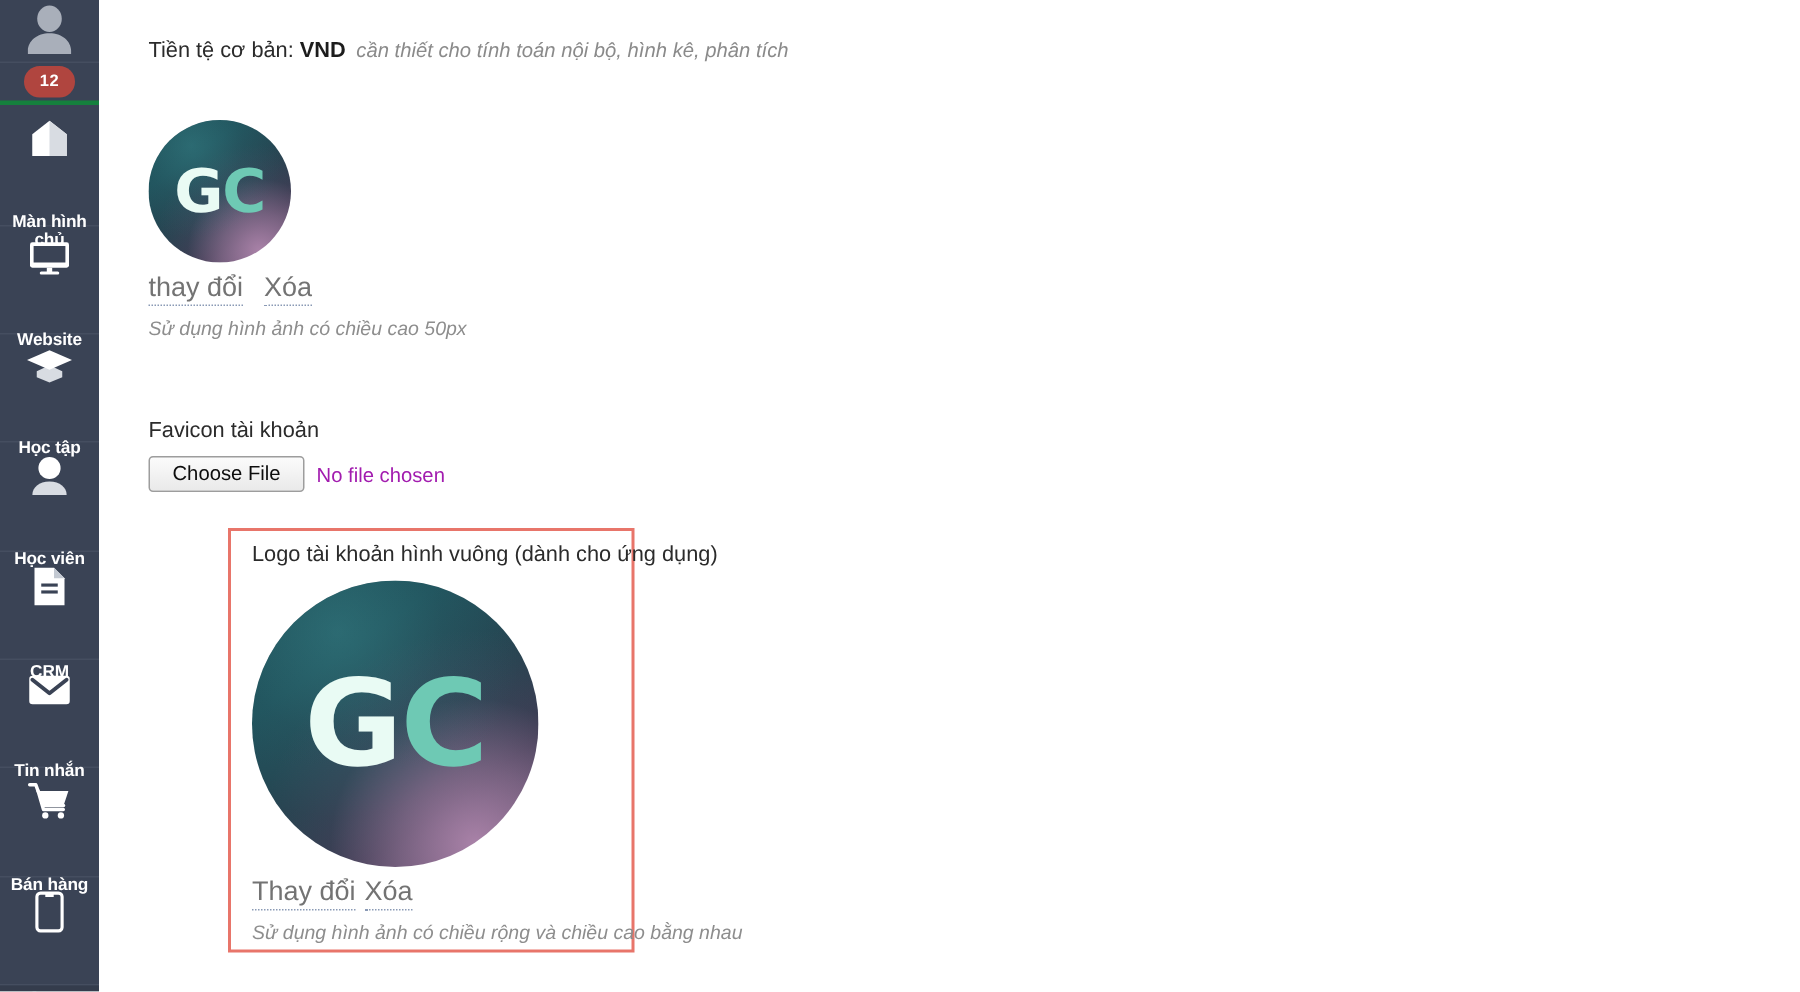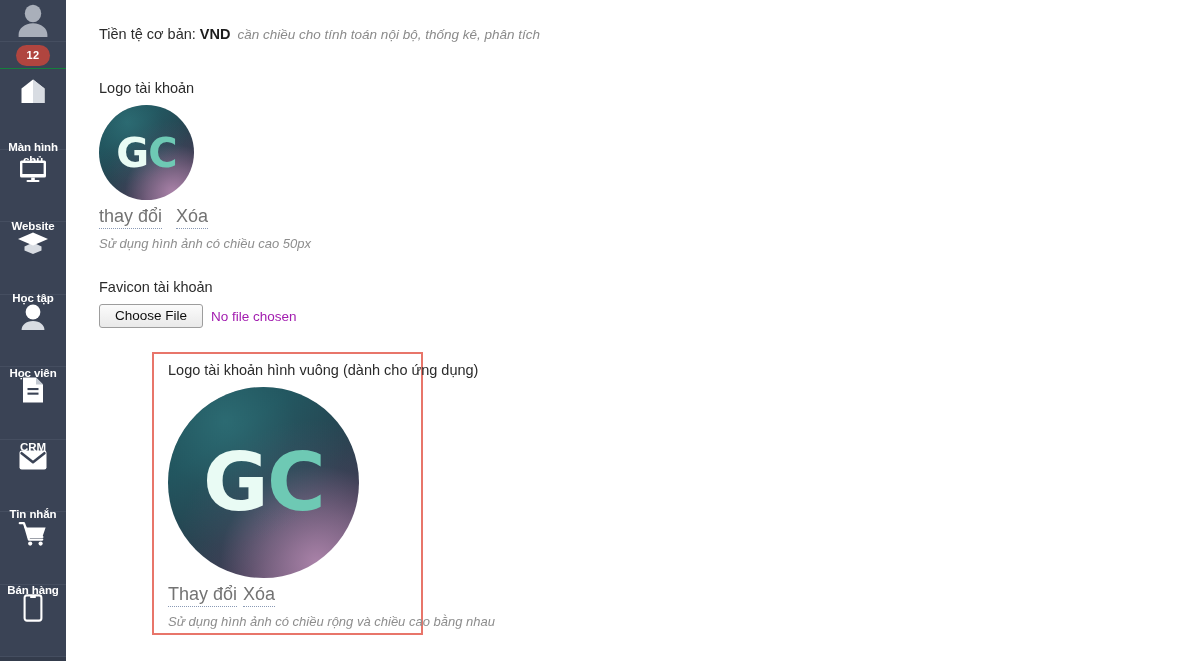--- a/index.html
+++ b/index.html
@@ -37,21 +37,21 @@
     justify-content: center;
     border-bottom: 1px solid #454e60;
   }
   .avatar-glyph { width: 40px; height: 34px; display: block; }
 
   .sb-badge-cell {
     height: 40px;
     display: flex;
     align-items: center;
     justify-content: center;
-    border-bottom: 1px solid #15803d;
+    border-bottom: 3px solid #15803d;
   }
   .badge-pill {
     background: #b0453f;
     color: #ffffff;
     font-size: 11px;
     font-weight: bold;
     line-height: 1;
     padding: 5px 11px;
     border-radius: 11px;
     letter-spacing: .3px;
@@ -325,25 +325,24 @@
     </div>
 
     <div class="sb-tail"></div>
   </nav>
 
   <main class="main">
 
     <div class="currency-line">
       <span>Tiền tệ cơ bản:</span>
       <span class="cur-strong">VND</span>
-      <span class="cur-note">cần chiều cho tính toán nội bộ, thống kê, phân tích</span>
+      <span class="cur-note">cần thiết cho tính toán nội bộ, hình kê, phân tích</span>
     </div>
 
     <section class="field-block" style="top:80px;">
-      <span class="field-label">Logo tài khoản</span>
 
       <div class="logo-circle logo-sm">
         <span class="logo-text"><span class="logo-g">G</span><span class="logo-c">C</span></span>
       </div>
 
       <div class="action-row">
         <a class="act-link gap-wide">thay đổi</a>
         <a class="act-link">Xóa</a>
       </div>
 

